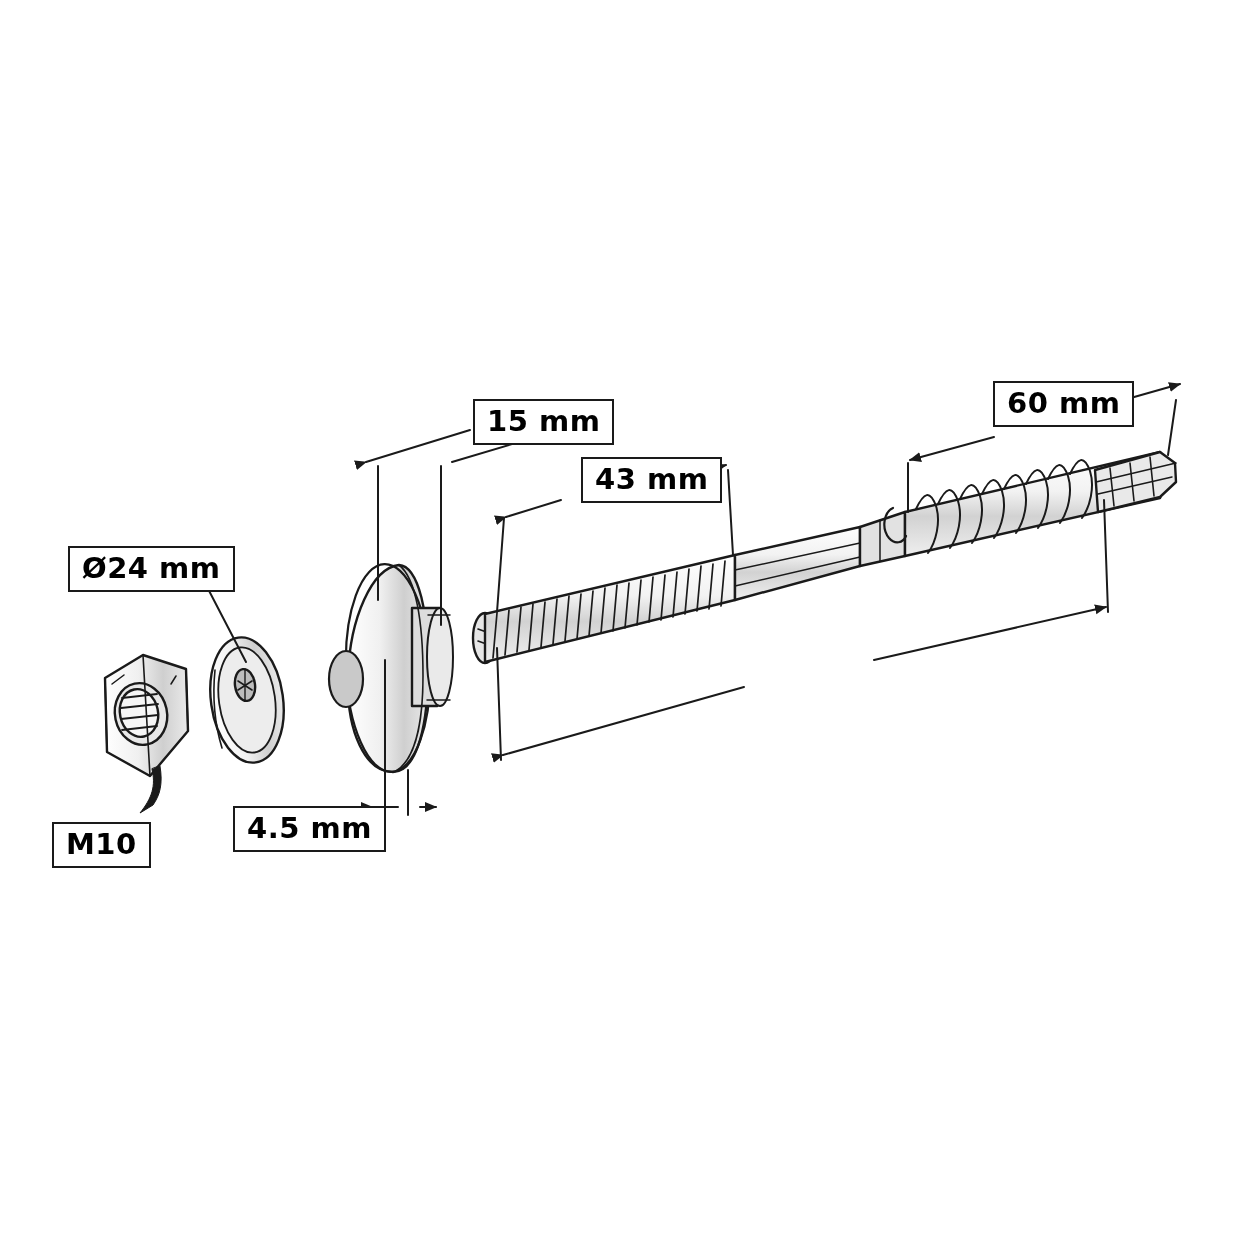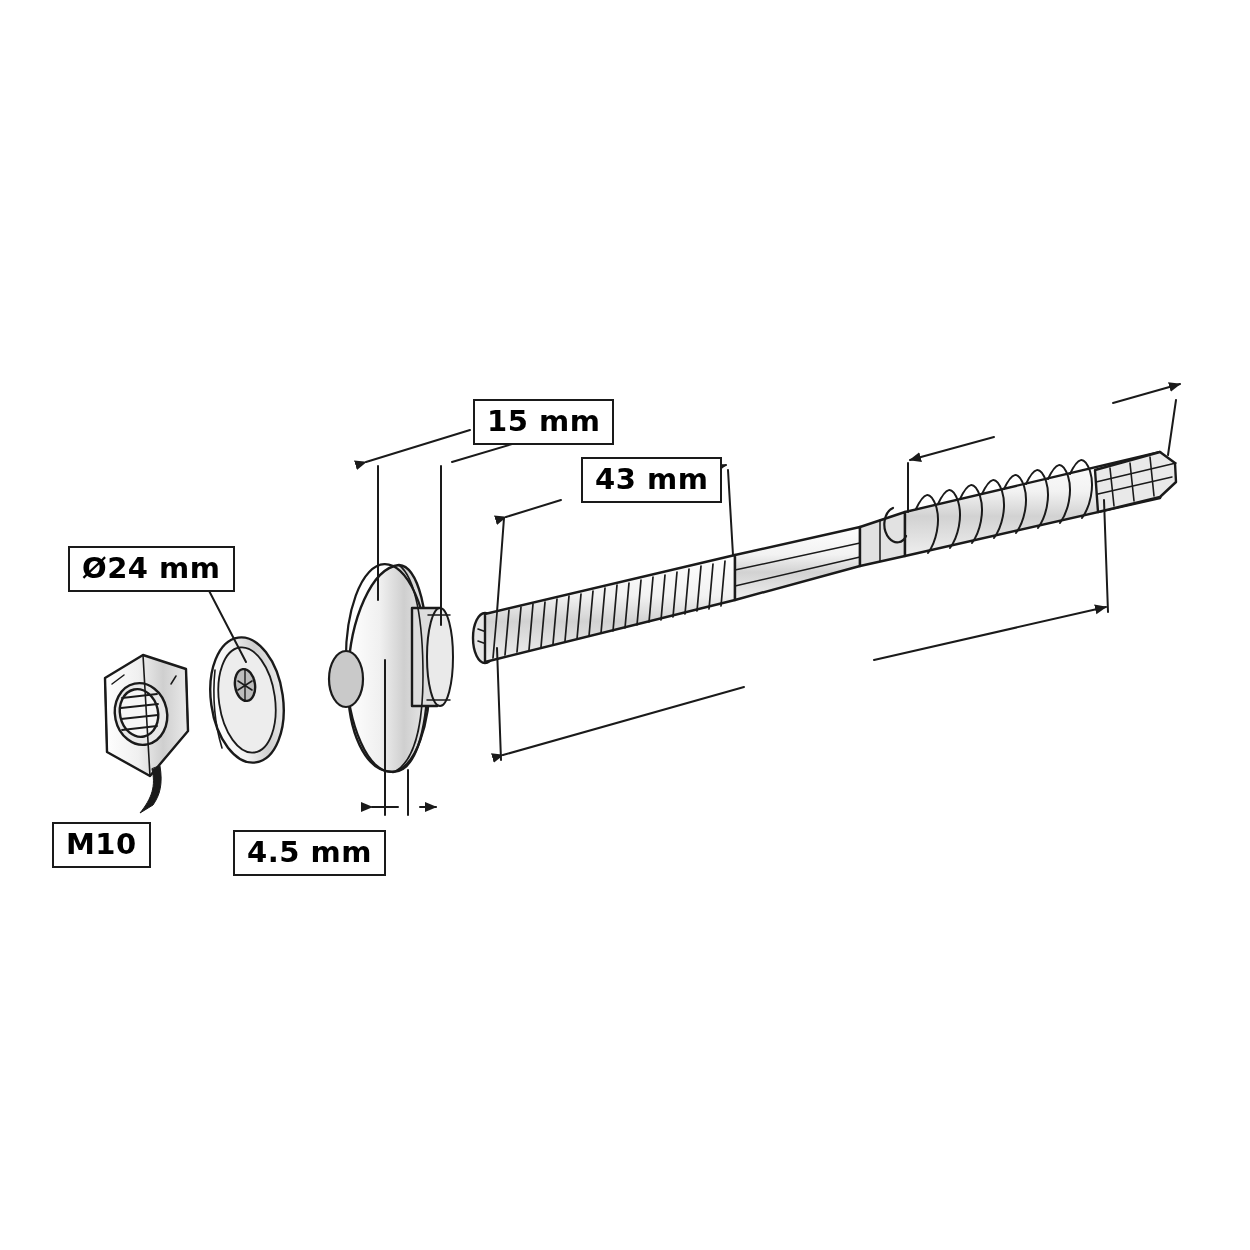--- a/index.html
+++ b/index.html
@@ -203,21 +203,22 @@
       <path d="M503 755 L744 687" stroke-width="2" marker-start="url(#arrHead)"></path>
       <path d="M874 660 L1106 607" stroke-width="2" marker-end="url(#arrHead)"></path>
 
     </g>
   </svg>
 
   <div class="callout" style="left:68px; top:546px;">Ø24 mm</div>
 
   <div class="callout" style="left:52px; top:822px;">M10</div>
 
-  <div class="callout" style="left:233px; top:806px;margin-top:24px;">4.5 mm</div>
+  <div class="callout" style="left:233px; top:806px;">4.5 mm</div>
 
   <div class="callout" style="left:473px; top:399px;">15 mm</div>
 
   <div class="callout" style="left:561px; top:457px;margin-left:20px;">43 mm</div>
 
+  <div class="callout" style="left:993px; top:381px;">60 mm</div>
 
 
 </div>
 
 </body></html>

